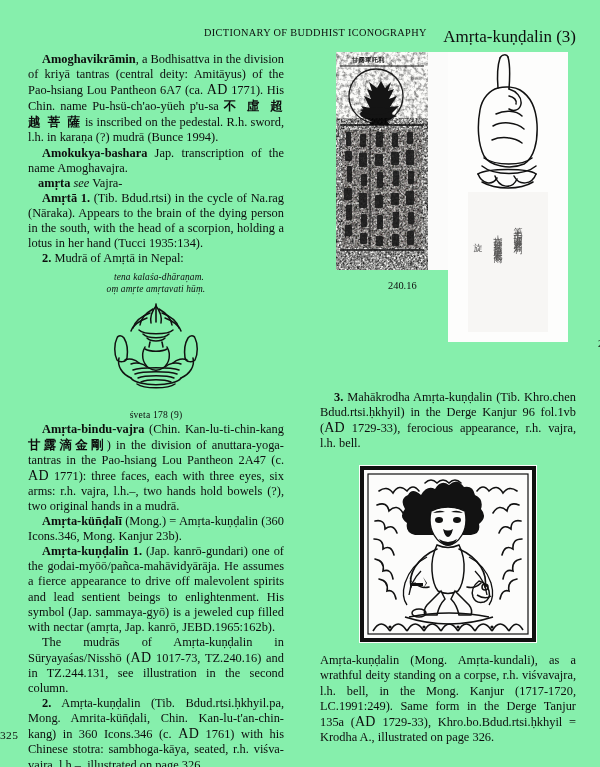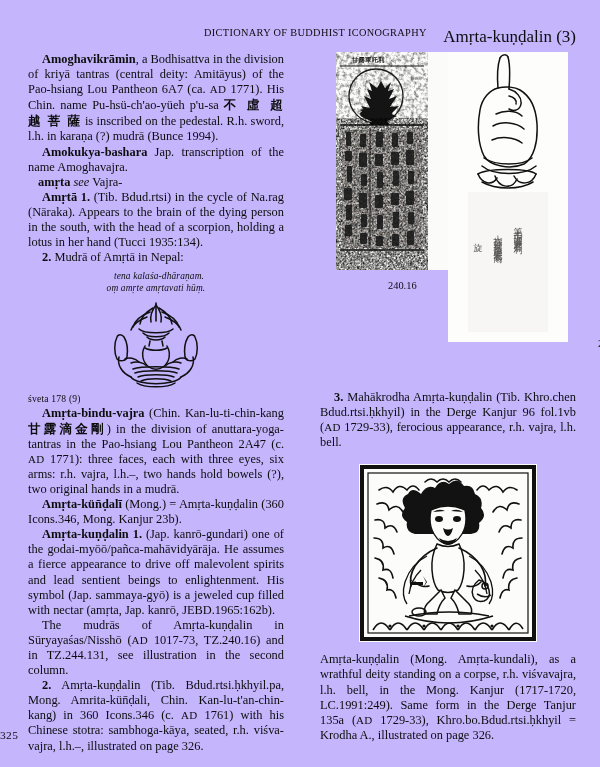--- a/index.html
+++ b/index.html
@@ -12,21 +12,21 @@
     height: 767px;
     position: relative;
     font-family: "Liberation Serif", "DejaVu Serif", serif;
     color: #0d0d0d;
     overflow: hidden;
   }
 
   .page {
     position: absolute;
     inset: 0;
-    background: #c4b5fd;
+    background: #86efac;
   }
 
   
   .running-head {
     position: absolute;
     top: 27px;
     left: 28px;
     right: 24px;
     height: 16px;
     display: flex;
@@ -70,21 +70,21 @@
     text-align: justify;
     text-indent: 14px;
     hyphens: none;
   }
   p.para.noindent { text-indent: 0; }
   p.para.tight { text-indent: 10px; }
 
   .hw { font-weight: bold; }
   .it { font-style: italic; }
   .sc {
-    font-size: 11px;
+    font-size: 14px;
     letter-spacing: 0.3px;
   }
   .cjk {
     font-family: "DejaVu Sans", sans-serif;
     font-size: 12.5px;
     font-weight: bold;
     letter-spacing: 1.2px;
   }
 
   
@@ -98,22 +98,22 @@
   }
   .mantra div:first-child { margin-left: 6px; }
 
   
   .fig-mudra {
     margin: 4px 0 2px 0;
     text-align: center;
   }
   .fig-caption {
     font-size: 9.6px;
-    text-align: left;
-    margin-top: 2px;
+    text-align: center;
+    margin-top: 17px;
     letter-spacing: 0.2px;
   }
 
   
   .fig-row {
     position: relative;
     height: 252px;
     width: 256px;
   }
   .woodblock {

